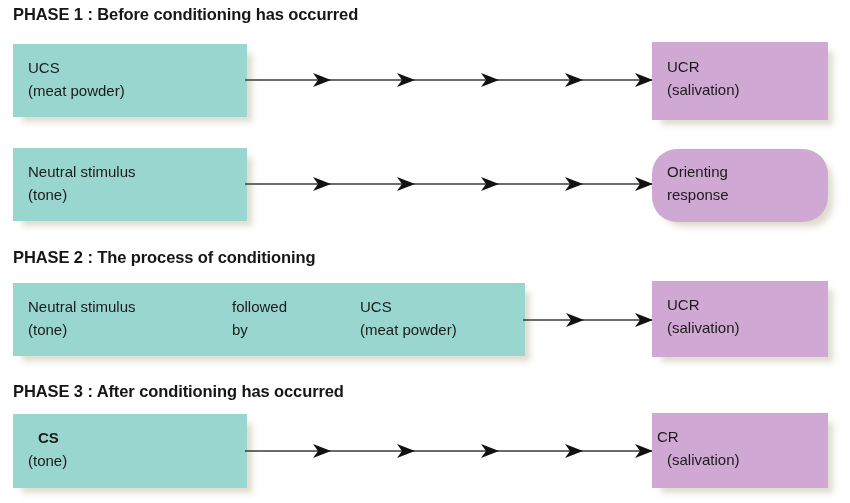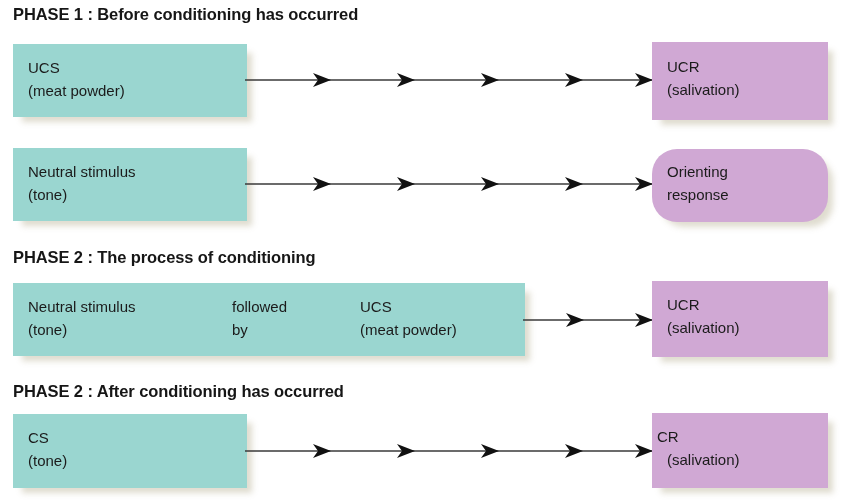--- a/index.html
+++ b/index.html
@@ -121,24 +121,24 @@
       <polygon points="43,4 61,11 43,18 48,11" fill="#111"></polygon>
       <polygon points="112,4 130,11 112,18 117,11" fill="#111"></polygon>
     </svg>
   </div>
 
   <div class="box purple" style="left:652px; top:281px; width:176px; height:76px;">
     <span class="box-text" style="left:15px; top:12px;">UCR</span>
     <span class="box-text" style="left:15px; top:35px;">(salivation)</span>
   </div>
 
-  <div class="phase-title" style="left:13px; top:383px;">PHASE 2 : After conditioning has occurred</div>
+  <div class="phase-title" style="left:13px; top:383px;">PHASE 3 : After conditioning has occurred</div>
 
   <div class="box teal" style="left:13px; top:414px; width:234px; height:74px;">
-    <span class="box-text" style="left:15px; top:12px;">CS</span>
+    <span class="box-text" style="left:25px; top:12px;font-weight:bold;">CS</span>
     <span class="box-text" style="left:15px; top:35px;">(tone)</span>
   </div>
 
   <div class="arrow-wrap" style="left:245px; top:440px; width:410px;">
     <svg width="410" height="22" viewBox="0 0 410 22">
       <line x1="0" y1="11" x2="408" y2="11" stroke="#3a3a3a" stroke-width="1.7"></line>
       <polygon points="68,4 86,11 68,18 73,11" fill="#111"></polygon>
       <polygon points="152,4 170,11 152,18 157,11" fill="#111"></polygon>
       <polygon points="236,4 254,11 236,18 241,11" fill="#111"></polygon>
       <polygon points="320,4 338,11 320,18 325,11" fill="#111"></polygon>

